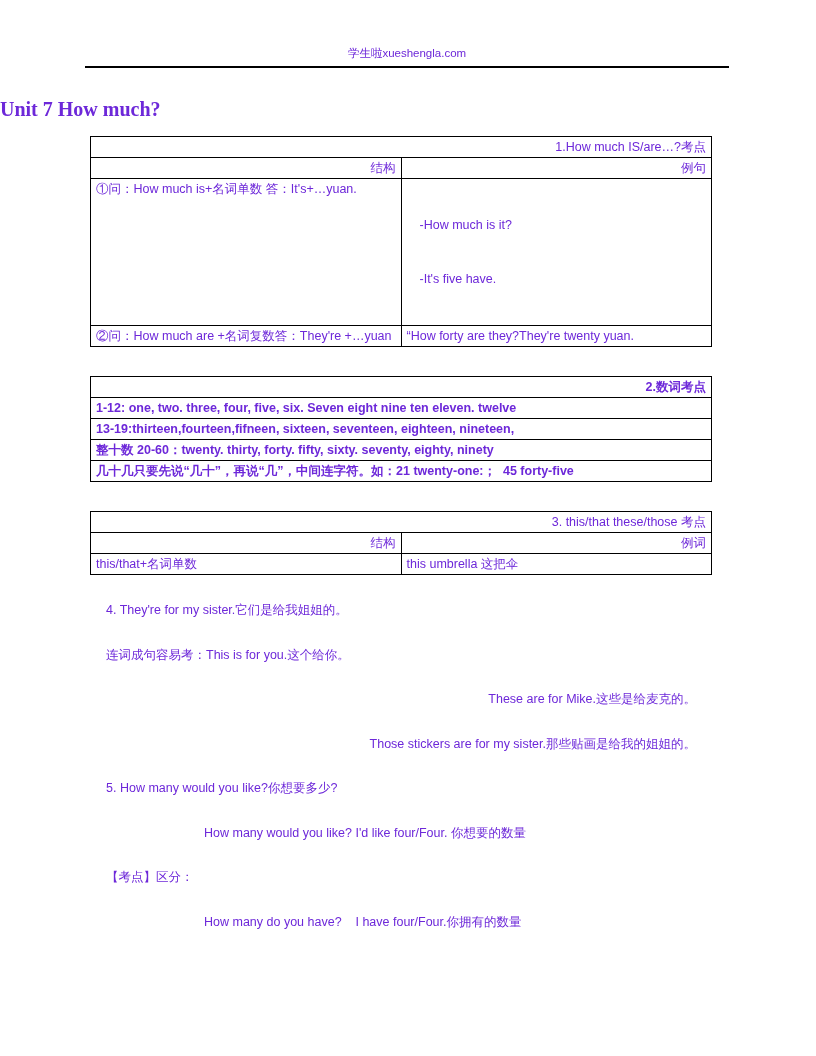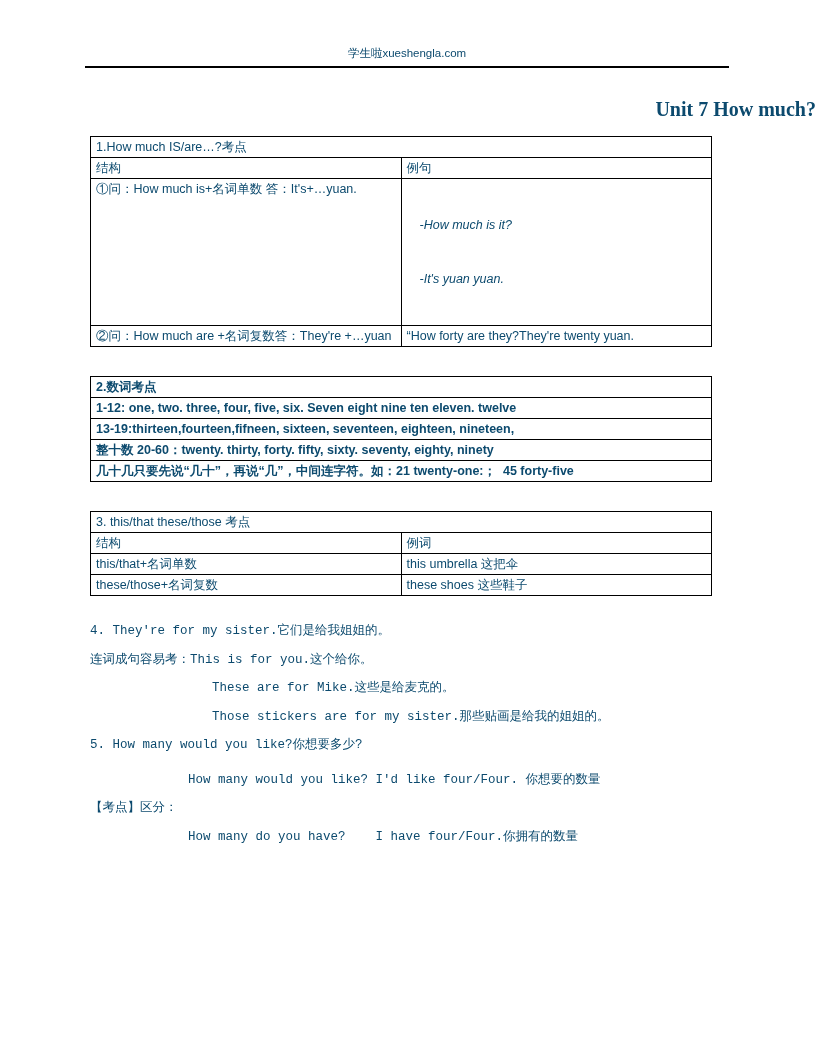--- a/index.html
+++ b/index.html
@@ -2,61 +2,60 @@
 <html><head>
 <meta charset="utf-8">
 <style>
   html,body{margin:0;padding:0;background:#888;}
   .page{
     position:relative;
     width:816px;height:1056px;
     margin:0 auto;
     background:#ffffff;
     font-family:"Liberation Sans",sans-serif;
-    color:#0c4a6e;
+    color:#6d28d9;
     overflow:hidden;
   }
   .doc-header{
     position:absolute;top:46px;left:85px;width:644px;
     text-align:center;font-size:11.5px;line-height:14px;
     padding-bottom:6px;border-bottom:2px solid #000;
   }
   .doc-title{
     position:absolute;top:97px;left:0;width:100%;
-    text-align:right;
+    text-align:left;
     font-family:"Liberation Serif",serif;
     font-weight:bold;font-size:20px;line-height:24px;
   }
   .content{position:absolute;left:90px;top:136px;width:622px;}
   table{
     width:100%;border-collapse:collapse;table-layout:fixed;
     font-size:12.5px;
   }
   td{
     border:1.5px solid #000;
     padding:1px 5px;
     line-height:18px;
     vertical-align:top;
     white-space:pre-wrap;
     word-break:break-word;
   }
-  td.center{text-align:left;}
+  td.center{text-align:right;}
   .t1{margin-bottom:29px;}
   .t2{margin-bottom:29px;font-weight:bold;}
   .t3{margin-bottom:12px;}
   .t1 .col-a{width:54.5%;}
   .t3 .col-a{width:49.5%;}
-  .ex-indent{padding-left:18px;font-style:italic;}
+  .ex-indent{padding-left:18px;}
   .paras{margin-top:21px;}
   .para{
-    margin:0;font-size:12.5px;line-height:28.5px;
+    margin:16px;font-size:12.5px;line-height:28.5px;
     white-space:pre-wrap;
-    font-family:Liberation Mono, monospace;
   }
-  .ind1{padding-left:122px;}
+  .ind1{padding-left:122px;text-align:right;}
   .ind2{padding-left:98px;}
   .gap-top{margin-top:6px;}
 </style>
 </head>
 <body>
 
 <div class="page">
 
   <div class="doc-header">
     <span>学生啦xueshengla.com</span>
@@ -72,21 +71,21 @@
         <td colspan="2" class="center">1.How much IS/are…?考点</td>
       </tr>
       <tr>
         <td class="center col-a">结构</td>
         <td class="center">例句</td>
       </tr>
       <tr>
         <td>①问：How much is+名词单数 答：It's+…yuan.</td>
         <td class="ex-indent">
           <div>-How much is it?</div>
-          <div>-It's yuan yuan.</div>
+          <div>-It's five have.</div>
         </td>
       </tr>
       <tr>
         <td>②问：How much are +名词复数答：They're +…yuan</td>
         <td>“How forty are they?They're twenty yuan.</td>
       </tr>
     </tbody>
       </table>
 
     <table class="t2">
@@ -115,24 +114,20 @@
         <td colspan="2" class="center">3. this/that these/those 考点</td>
       </tr>
       <tr>
         <td class="center col-a">结构</td>
         <td class="center">例词</td>
       </tr>
       <tr>
         <td>this/that+名词单数</td>
         <td>this umbrella 这把伞</td>
       </tr>
-      <tr>
-        <td>these/those+名词复数</td>
-        <td>these shoes 这些鞋子</td>
-      </tr>
     </tbody>
       </table>
 
     <div class="paras">
       <p class="para">4. They're for my sister.它们是给我姐姐的。</p>
       <p class="para">连词成句容易考：This is for you.这个给你。</p>
       <p class="para ind1">These are for Mike.这些是给麦克的。</p>
       <p class="para ind1">Those stickers are for my sister.那些贴画是给我的姐姐的。</p>
       <p class="para">5. How many would you like?你想要多少?</p>
       <p class="para ind2 gap-top">How many would you like? I'd like four/Four. 你想要的数量</p>

